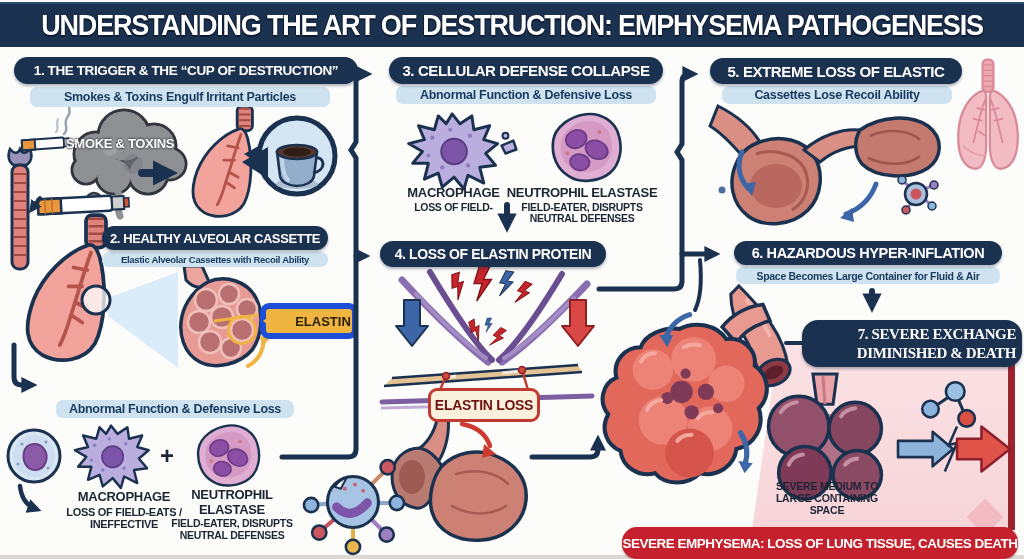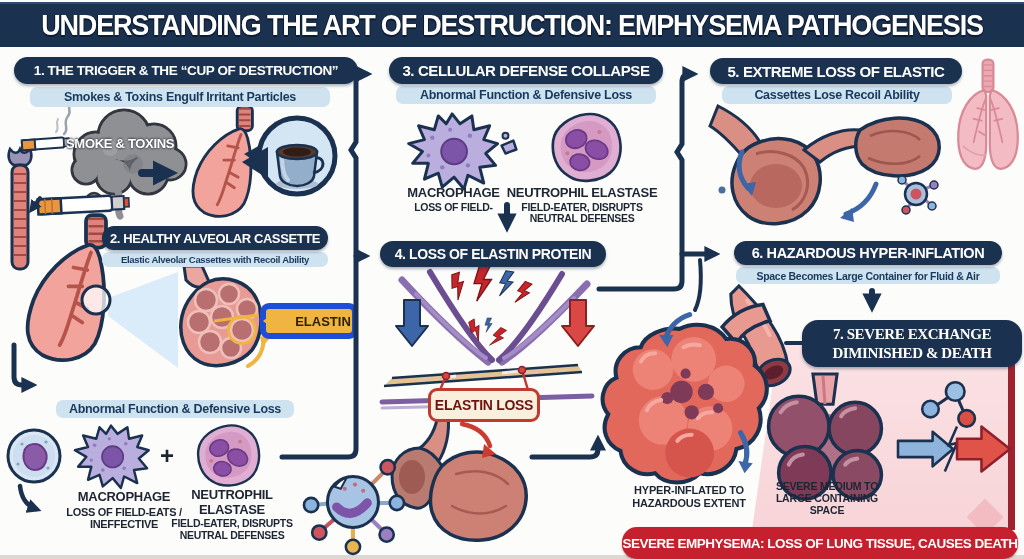--- a/index.html
+++ b/index.html
@@ -6,21 +6,21 @@
   #canvas{position:relative;width:1024px;height:559px;background:#fcfcfa;overflow:hidden;
           font-family:"Liberation Sans","DejaVu Sans",sans-serif;}
   .abs{position:absolute;}
   
   #titlebar{left:0;top:2px;width:1024px;height:43px;background:#1b3150;display:flex;
             align-items:center;justify-content:center;border-top:2px solid #2c4a72;}
   #titlebar .t{color:#fff;font-weight:bold;font-size:27px;letter-spacing:-1.2px;white-space:nowrap;
                text-shadow:0 2px 0 #0d1c30,1px 0 0 #0d1c30,-1px 0 0 #0d1c30;transform:scaleY(1.08);}
   
   .hpill{background:#1b3150;color:#fff;font-weight:bold;display:flex;align-items:center;
-         justify-content:center;text-align:center;border-radius:14px;letter-spacing:-0.4px;
+         justify-content:center;text-align:right;border-radius:14px;letter-spacing:-0.4px;
          box-shadow:0 2px 3px rgba(20,40,70,.35);white-space:nowrap;z-index:20;}
   .spill{background:#cfe2ef;color:#173a5e;font-weight:bold;display:flex;align-items:center;
          justify-content:center;text-align:center;border-radius:7px;letter-spacing:-0.3px;
          white-space:nowrap;z-index:19;}
   
   .cl{color:#1d2533;text-align:center;line-height:1.12;letter-spacing:-0.3px;z-index:18;}
   .cl .nm{font-weight:bold;font-size:13px;display:block;}
   .cl .ds{font-weight:bold;font-size:10.5px;display:block;margin-top:1px;}
   .lab-sm{color:#1d2533;font-weight:bold;text-align:center;line-height:1.15;letter-spacing:-0.2px;z-index:18;}
   
@@ -387,21 +387,20 @@
         <path d="M90,48 A18,14 0 0,1 106,46"></path>
       <path d="M54,110 A18,16 0 0,1 68,100"></path>
         <path d="M104,118 A16,14 0 0,1 118,112"></path>
       <path d="M84,140 A16,12 0 0,1 98,134"></path>
     </g>
     <path d="M96,16 Q78,22 72,40" fill="none" stroke="#3d66a8" stroke-width="5" stroke-linecap="round"></path>
     <polygon points="66,36 74,48 80,36" fill="#3d66a8"></polygon>
     <path d="M146,132 Q156,148 150,164" fill="none" stroke="#3d66a8" stroke-width="5" stroke-linecap="round"></path>
     <polygon points="144,160 150,172 158,162" fill="#3d66a8"></polygon>
   </svg>
-  <div class="abs lab-sm" style="left:624px;top:484px;width:130px;font-size:11px;">HYPER-INFLATED TO HAZARDOUS EXTENT</div>
 
   <svg class="ill" style="left:760px;top:374px;" width="132" height="136" viewBox="0 0 130 135">
     <path d="M52,0 L76,0 L72,30 L56,30 Z" fill="#e8a4a8" stroke="#1b3150" stroke-width="3"></path>
     <path d="M62,2 L64,30" stroke="#c97a84" stroke-width="3"></path>
     <polygon points="40,40 92,40 96,100 36,102" fill="#b07086"></polygon>
     <circle cx="38" cy="52" r="30" fill="#93506b" stroke="#1b3150" stroke-width="3.5"></circle>
     <circle cx="94" cy="54" r="26" fill="#86465f" stroke="#1b3150" stroke-width="3.5"></circle>
     <circle cx="44" cy="98" r="26" fill="#7e3a56" stroke="#1b3150" stroke-width="3.5"></circle>
     <circle cx="96" cy="100" r="24" fill="#8a4a63" stroke="#1b3150" stroke-width="3.5"></circle>
     <g stroke="#c490a2" stroke-width="4" fill="none" stroke-linecap="round">

